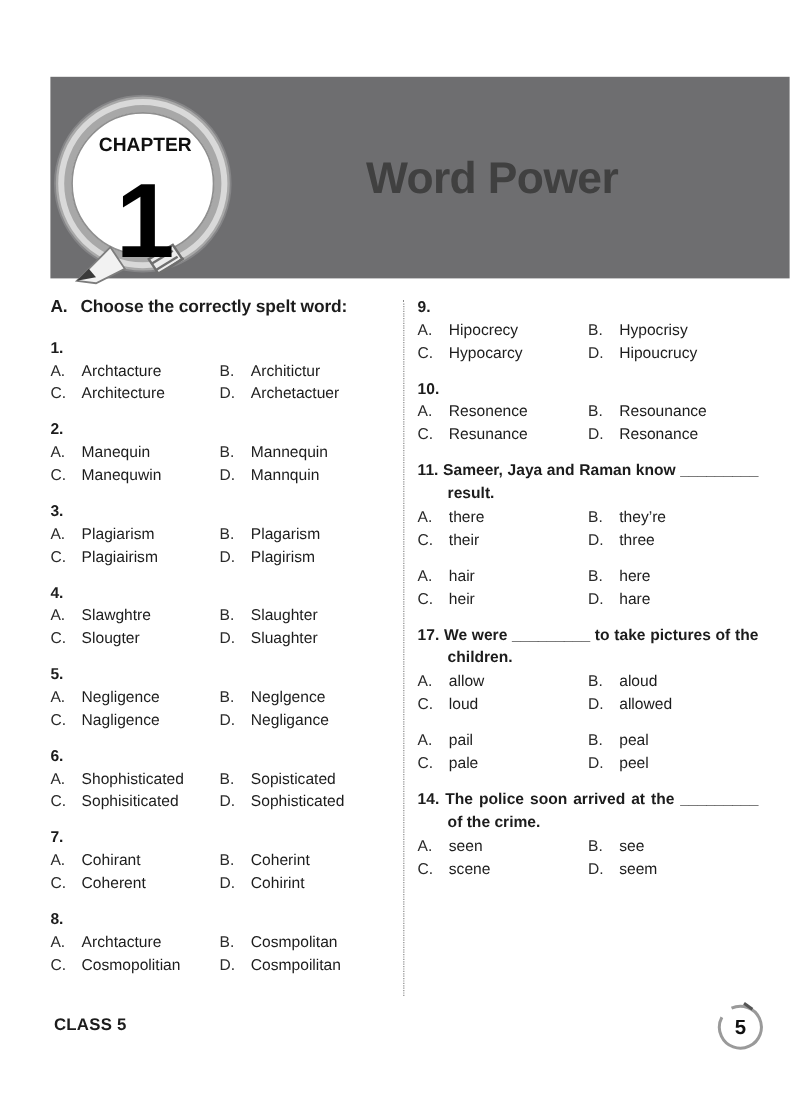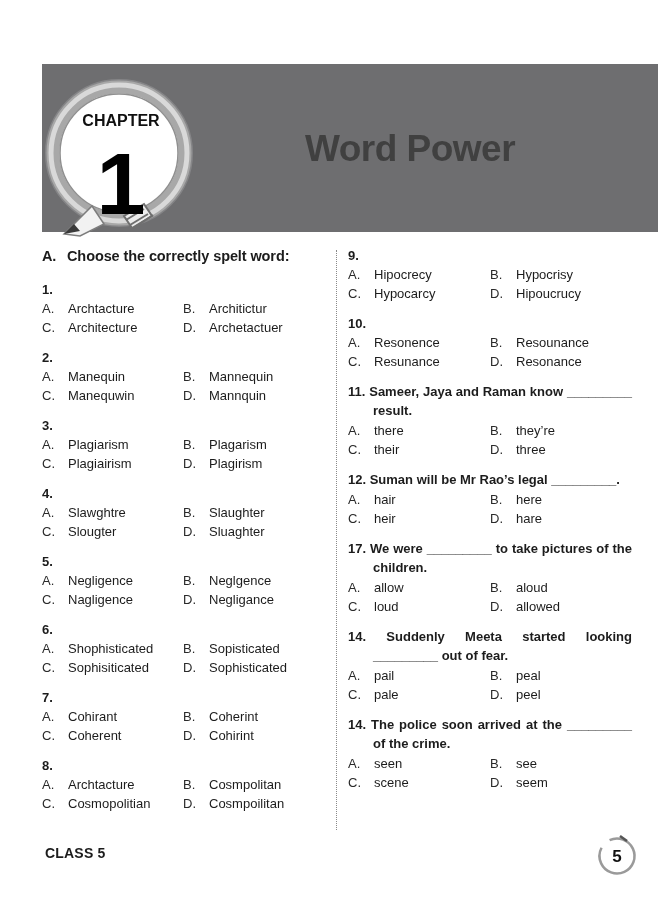--- a/index.html
+++ b/index.html
@@ -381,21 +381,20 @@
             <span class="ot">their</span>
           </div>
         <div class="opt">
             <span class="ol">D.</span>
             <span class="ot">three</span>
           </div>
       </div>
     </div>
 
     <div class="q">
-      <div class="qline"><span class="qn">12.</span> <span>Suman will be Mr Rao’s legal _________.</span></div>
       <div class="opts">
         <div class="opt">
             <span class="ol">A.</span>
             <span class="ot">hair</span>
           </div>
         <div class="opt">
             <span class="ol">B.</span>
             <span class="ot">here</span>
           </div>
         <div class="opt">
@@ -425,21 +424,20 @@
             <span class="ot">loud</span>
           </div>
         <div class="opt">
             <span class="ol">D.</span>
             <span class="ot">allowed</span>
           </div>
       </div>
     </div>
 
     <div class="q">
-      <div class="qline"><span class="qn">14.</span> <span>Suddenly Meeta started looking _________ out of fear.</span></div>
       <div class="opts">
         <div class="opt">
             <span class="ol">A.</span>
             <span class="ot">pail</span>
           </div>
         <div class="opt">
             <span class="ol">B.</span>
             <span class="ot">peal</span>
           </div>
         <div class="opt">

